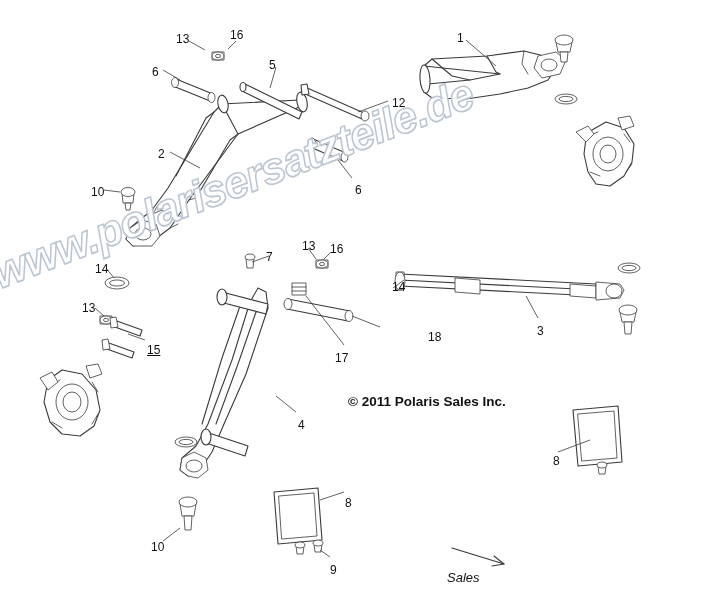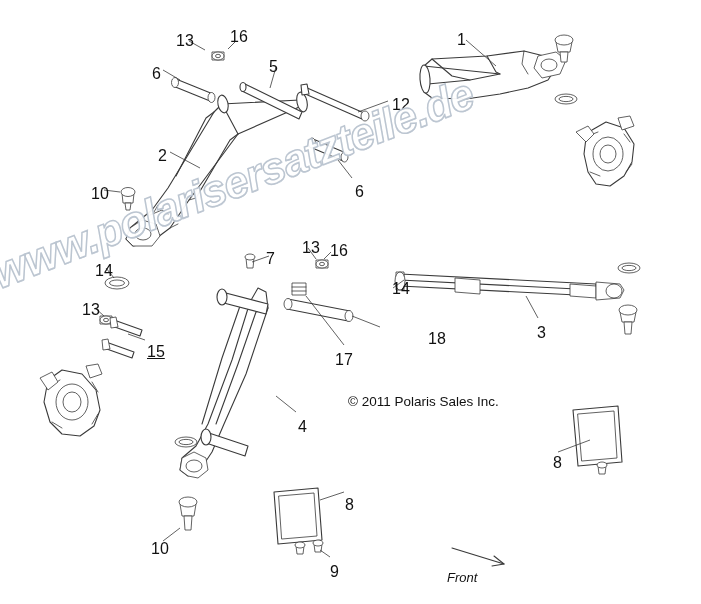--- a/index.html
+++ b/index.html
@@ -8,32 +8,33 @@
     background:#ffffff;
     font-family:"Liberation Sans", sans-serif;
     overflow:hidden;
     position:relative;
   }
   #diagram{
     position:absolute;left:0;top:0;width:701px;height:604px;
   }
   .callout{
     position:absolute;
-    font-size:16px;
+    font-size:12px;
     color:#111;
     font-family:"Liberation Sans", sans-serif;
     white-space:nowrap;
     line-height:1;
   }
   .copyright{
     position:absolute;
     font-size:13.5px;
     color:#111;
     font-family:"Liberation Sans", sans-serif;
     white-space:nowrap;
+    font-weight:bold;
   }
   .frontlabel{
     position:absolute;
     font-size:13px;
     color:#111;
     font-family:"Liberation Sans", sans-serif;
     font-style:italic;
     white-space:nowrap;
   }
   .watermark{
@@ -312,16 +313,16 @@
   <div class="callout" style="left:382px;top:331px;margin-left:46px;">18</div>
   <div class="callout" style="left:147px;top:344px;text-decoration:underline;">15</div>
   <div class="callout" style="left:335px;top:352px;">17</div>
   <div class="callout" style="left:298px;top:419px;">4</div>
   <div class="callout" style="left:553px;top:455px;">8</div>
   <div class="callout" style="left:345px;top:497px;">8</div>
   <div class="callout" style="left:151px;top:541px;">10</div>
   <div class="callout" style="left:330px;top:564px;">9</div>
 
   <div class="copyright" style="left:348px;top:394px;">© 2011 Polaris Sales Inc.</div>
-  <div class="frontlabel" style="left:447px;top:570px;">Front</div>
+  <div class="frontlabel" style="left:447px;top:570px;">Sales</div>
 
   <div class="watermark">www.polarisersatzteile.de</div>
 </div>
 
 </body></html>

